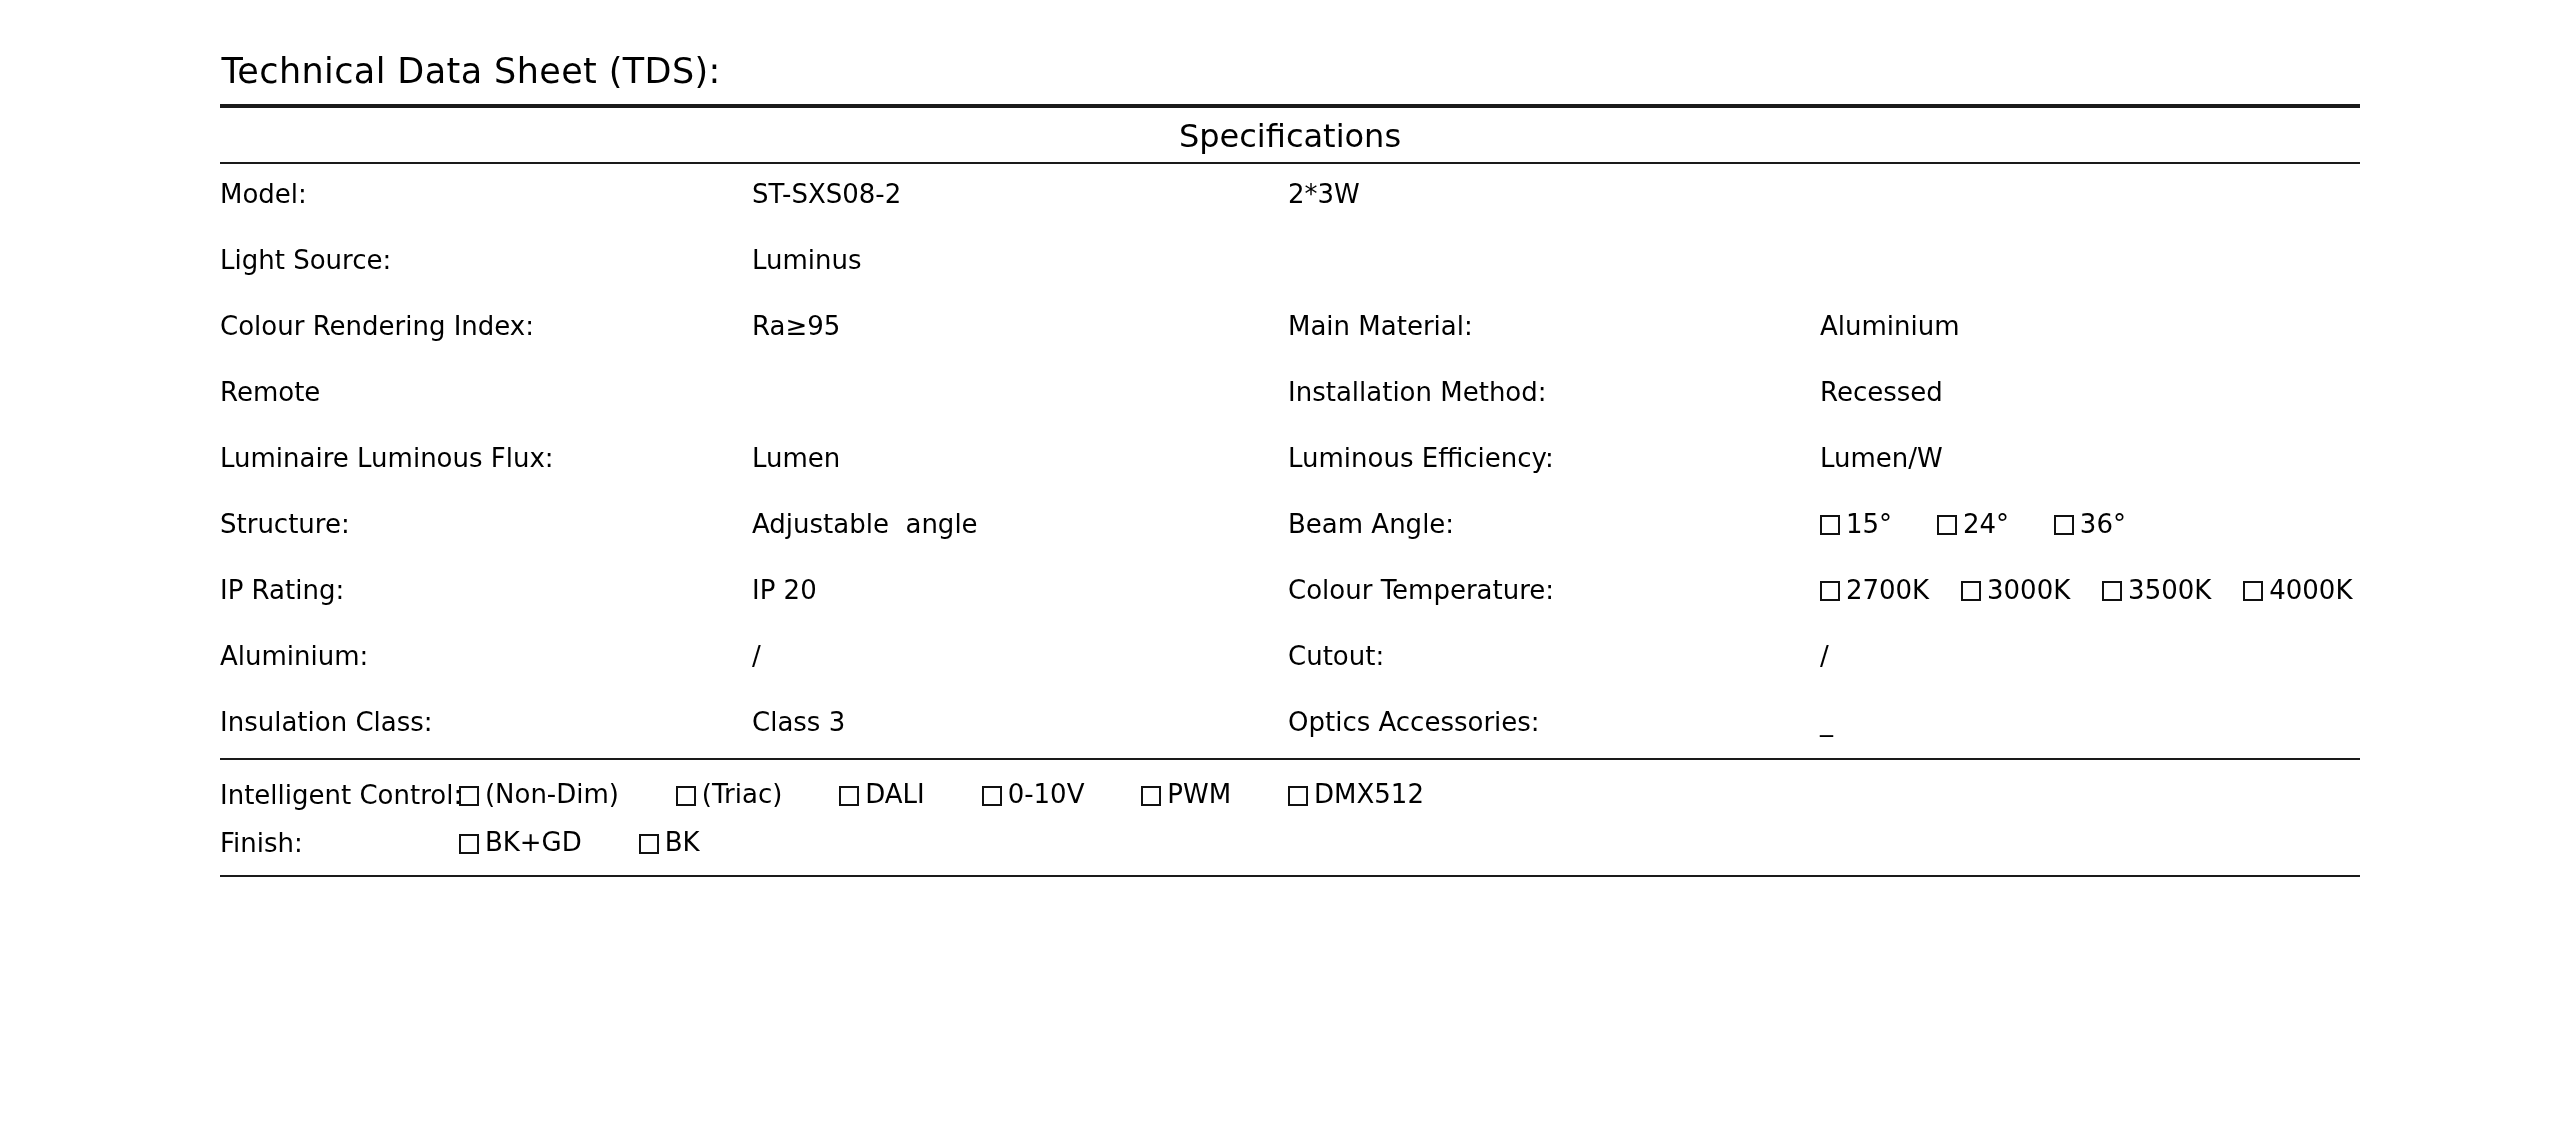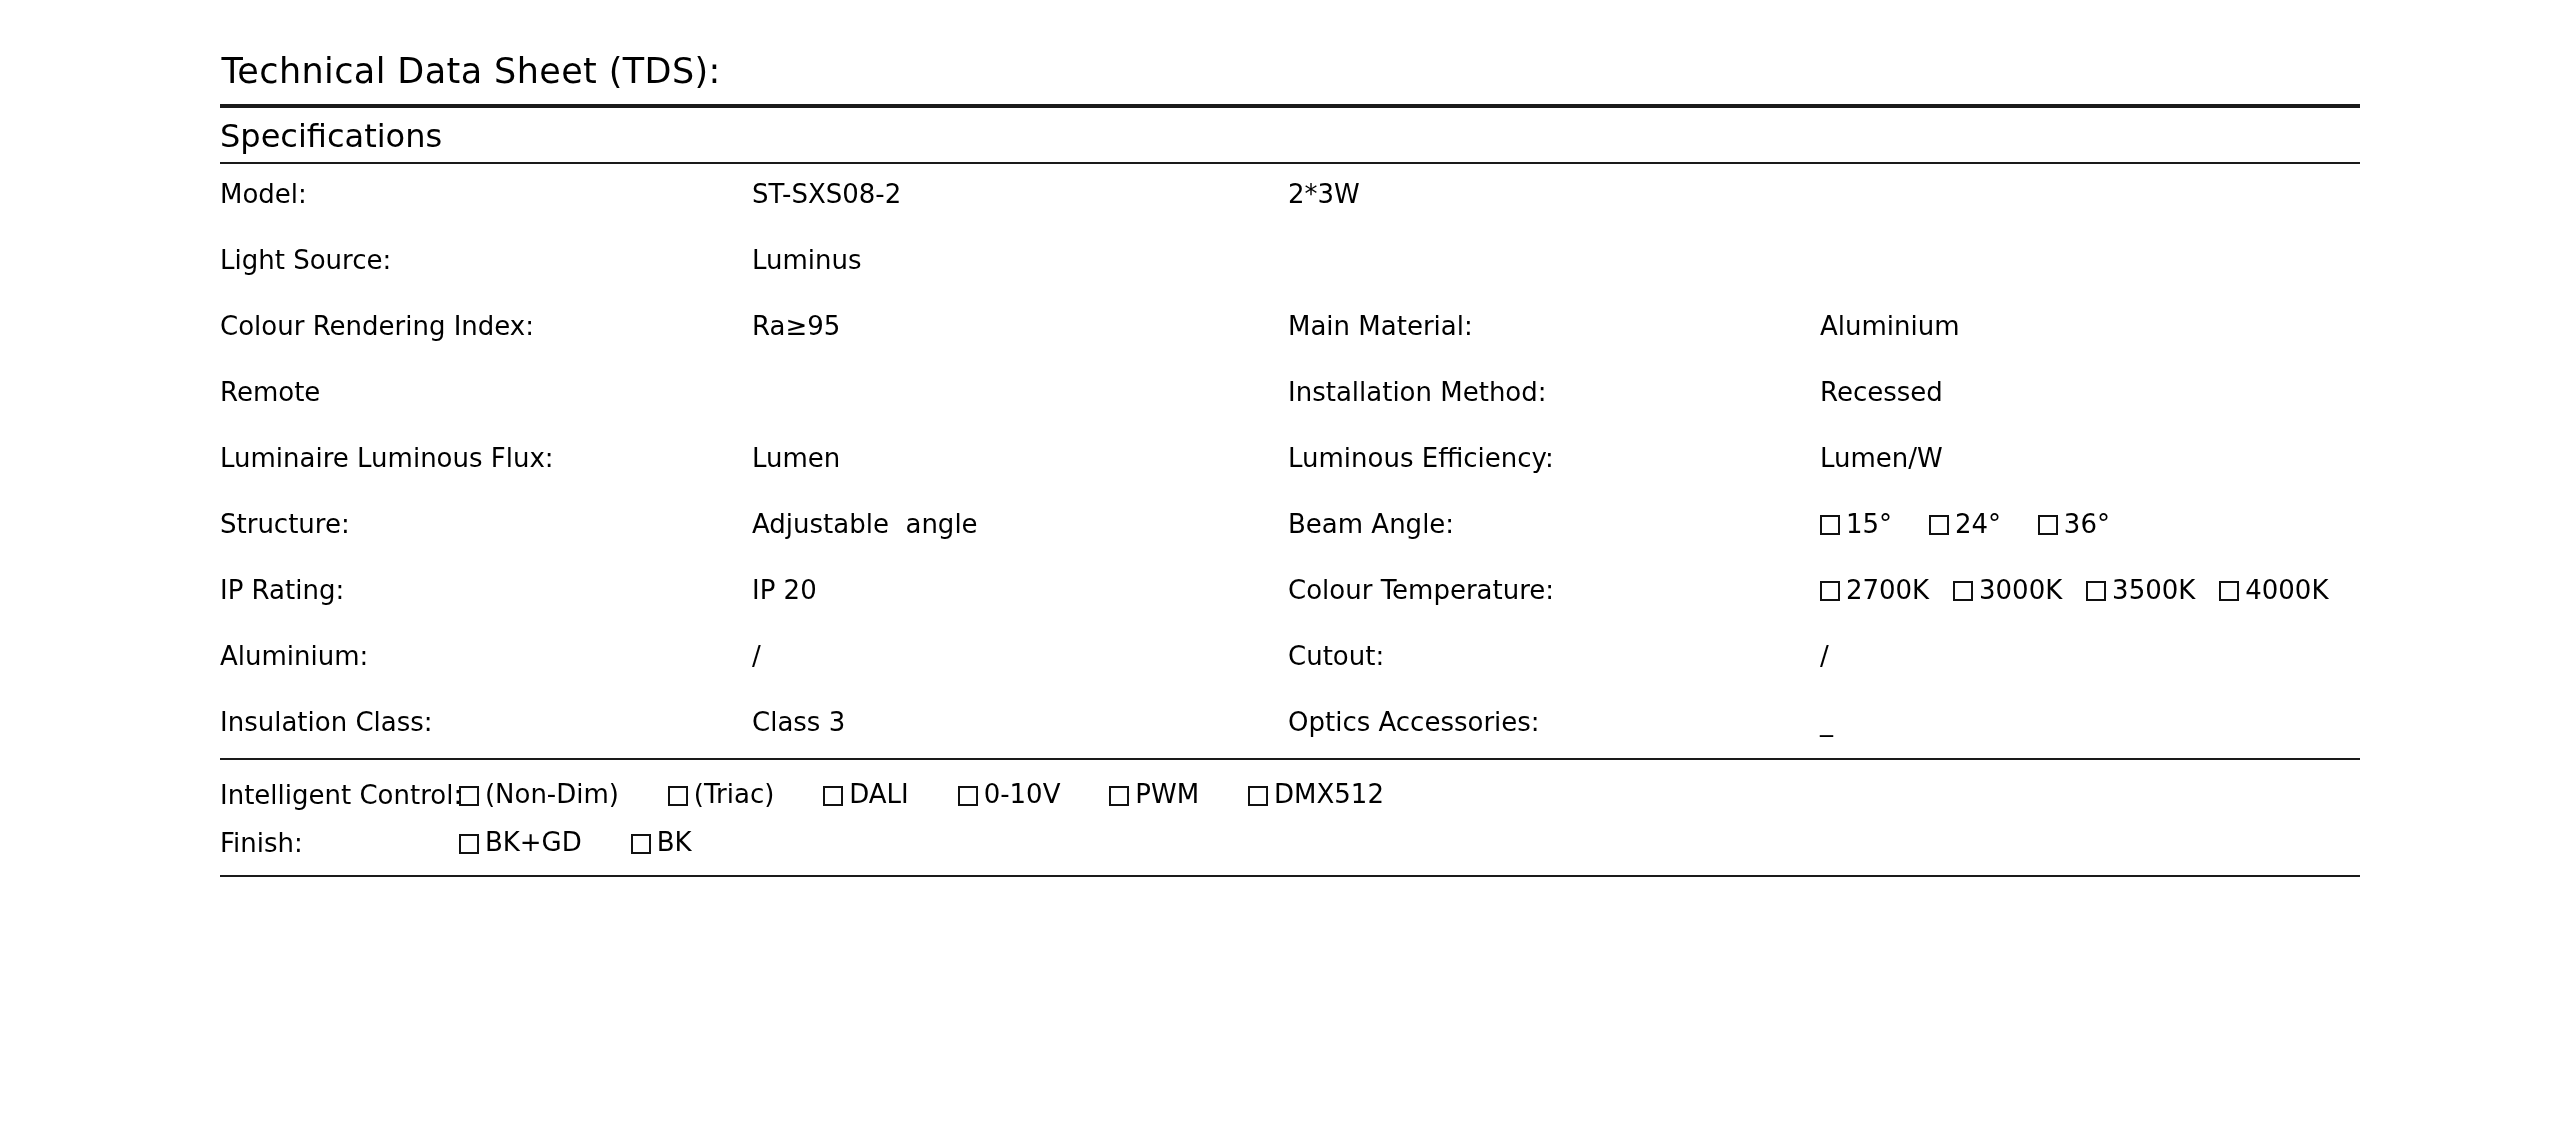--- a/index.html
+++ b/index.html
@@ -37,21 +37,21 @@
     height: 3.7px;
     background: #1a1a1a;
     width: 100%;
   }
   .rule-thin {
     height: 2.2px;
     background: #1a1a1a;
     width: 100%;
   }
   .spec-header {
-    text-align: left;
+    text-align: center;
     font-size: 32px;
     padding: 8.8px 0 7.3px 0;
     font-weight: 400;
   }
   .spec-body {
     padding-top: 16px;
     padding-bottom: 20.6px;
   }
   .spec-row {
     display: flex;
@@ -82,21 +82,21 @@
     white-space: pre;
   }
   .val {
     font-size: 26px;
     line-height: 29px;
     white-space: pre;
   }
   .checkset {
     display: flex;
     align-items: center;
-    gap: 8px;
+    gap: 16px;
     font-size: 26px;
     line-height: 29px;
   }
   .cbitem {
     display: inline-flex;
     align-items: center;
     white-space: pre;
   }
   .cb {
     display: inline-block;

